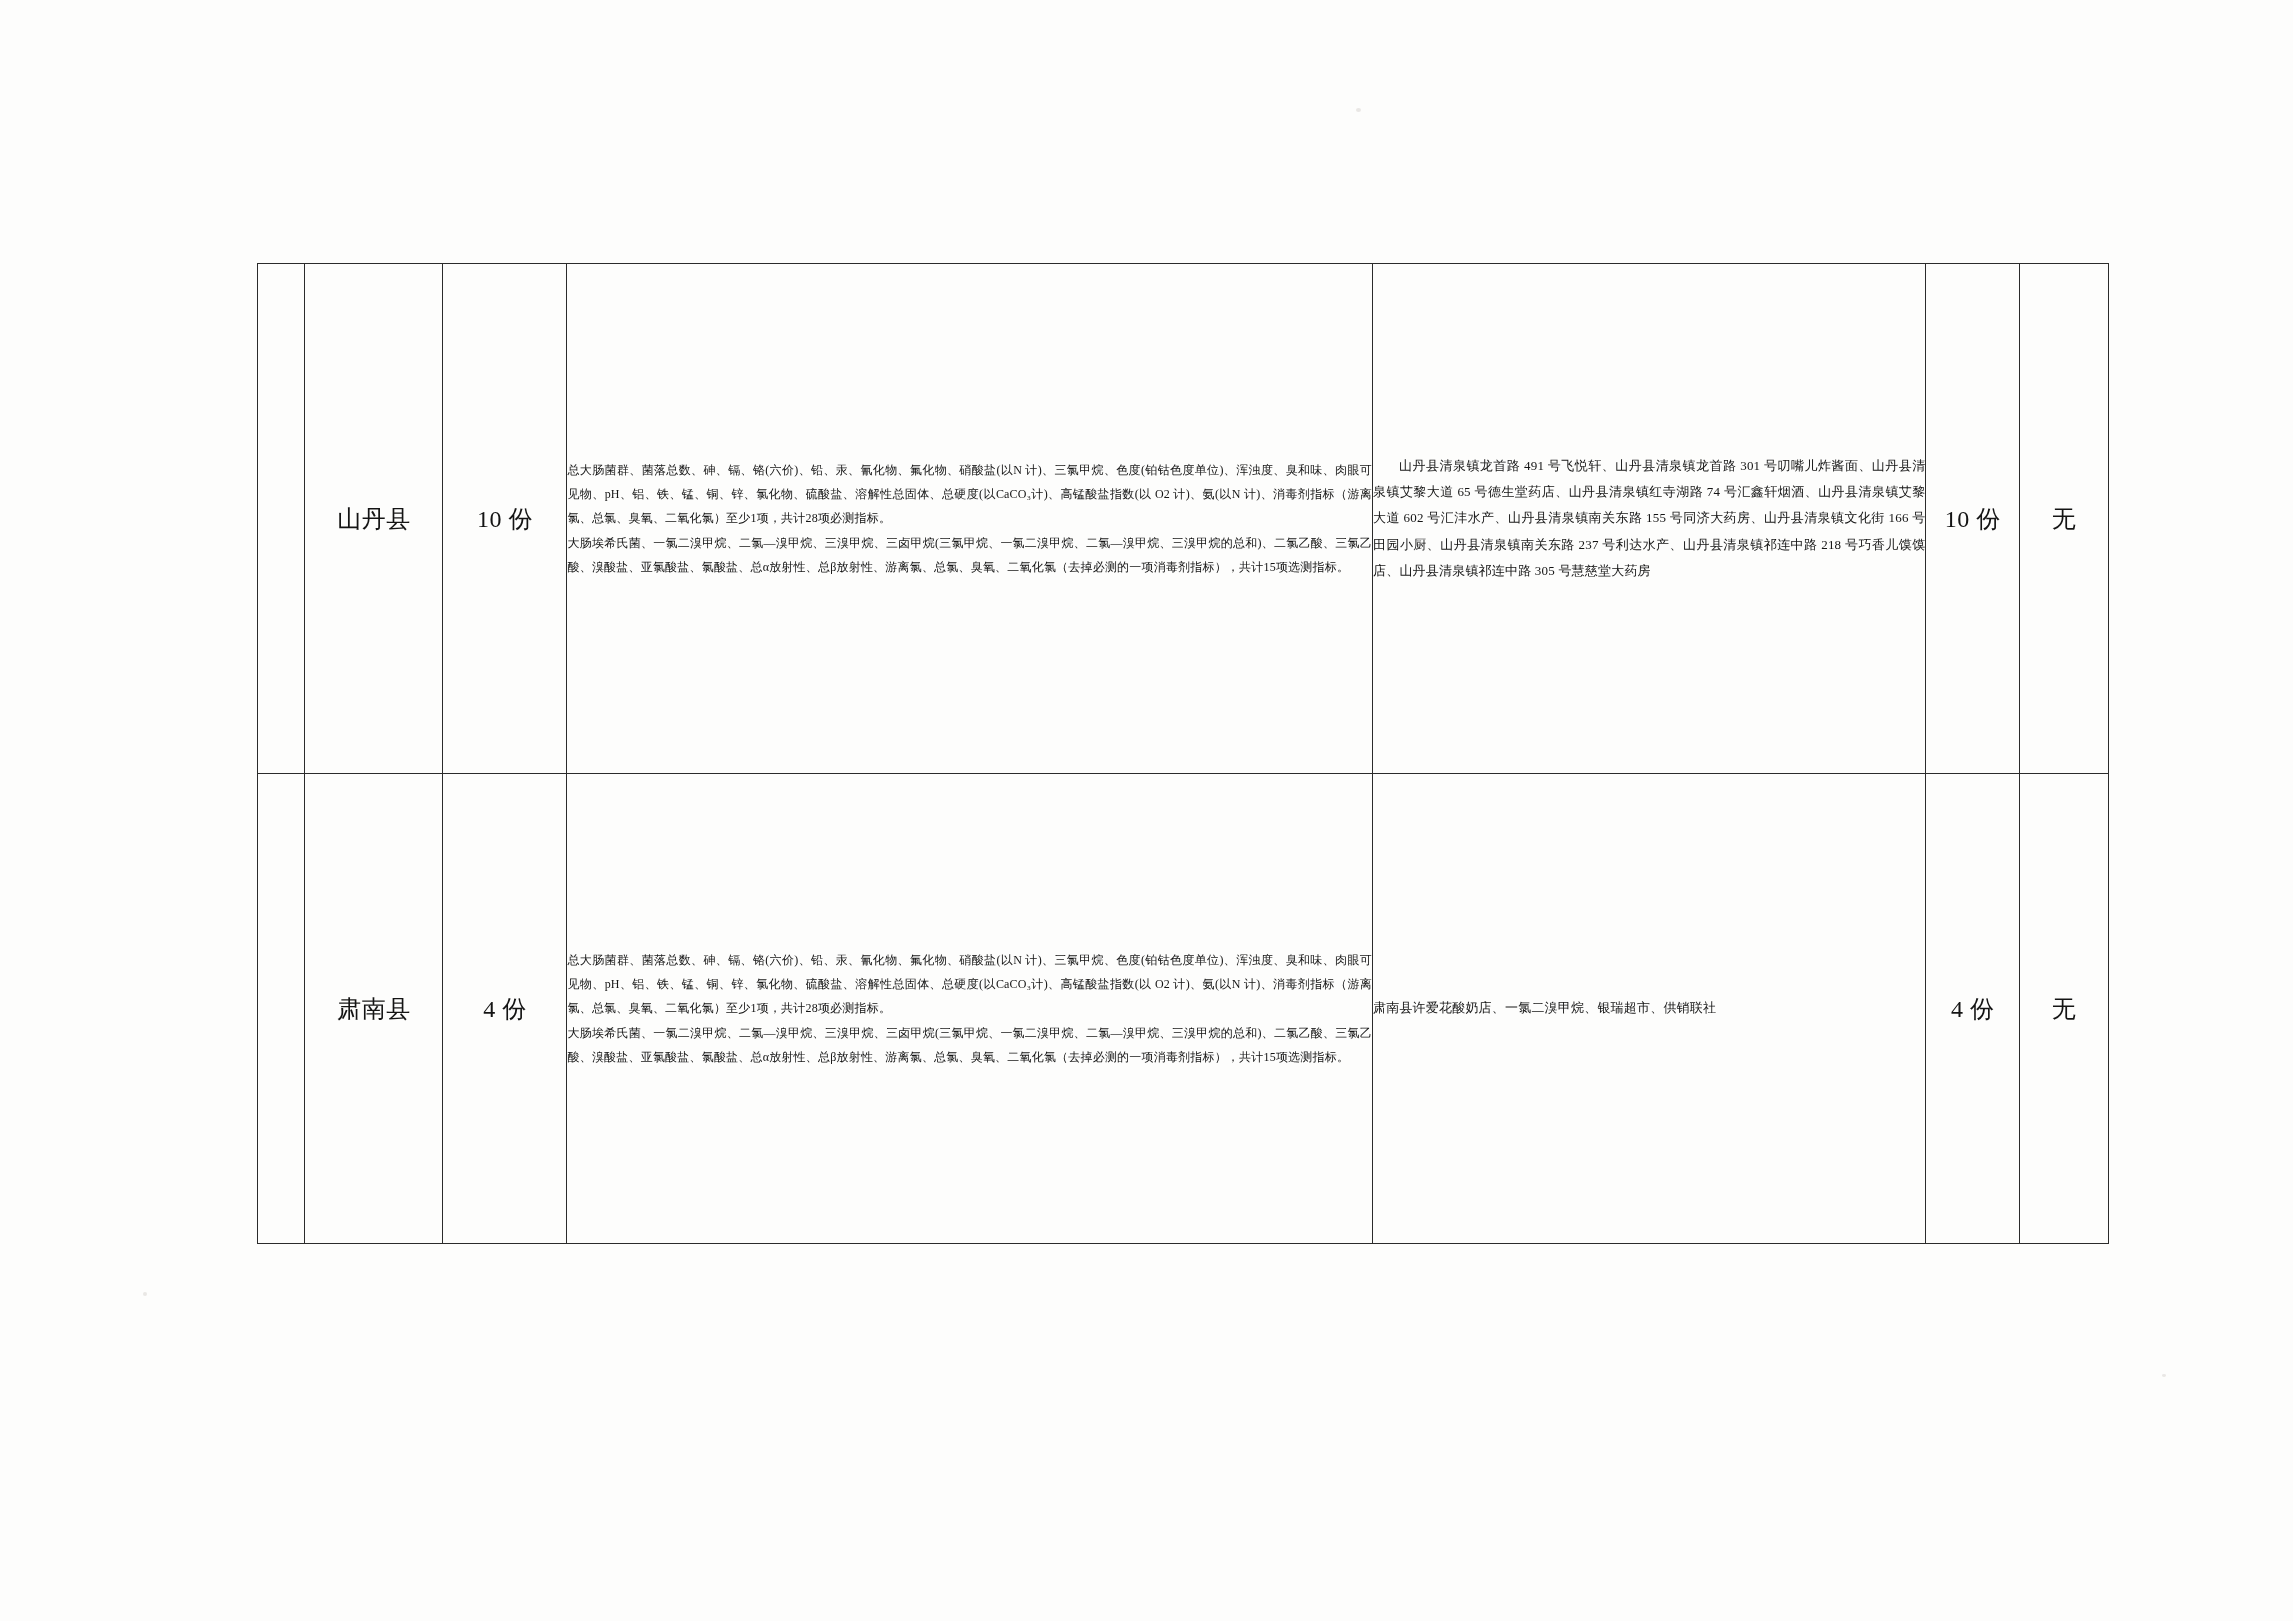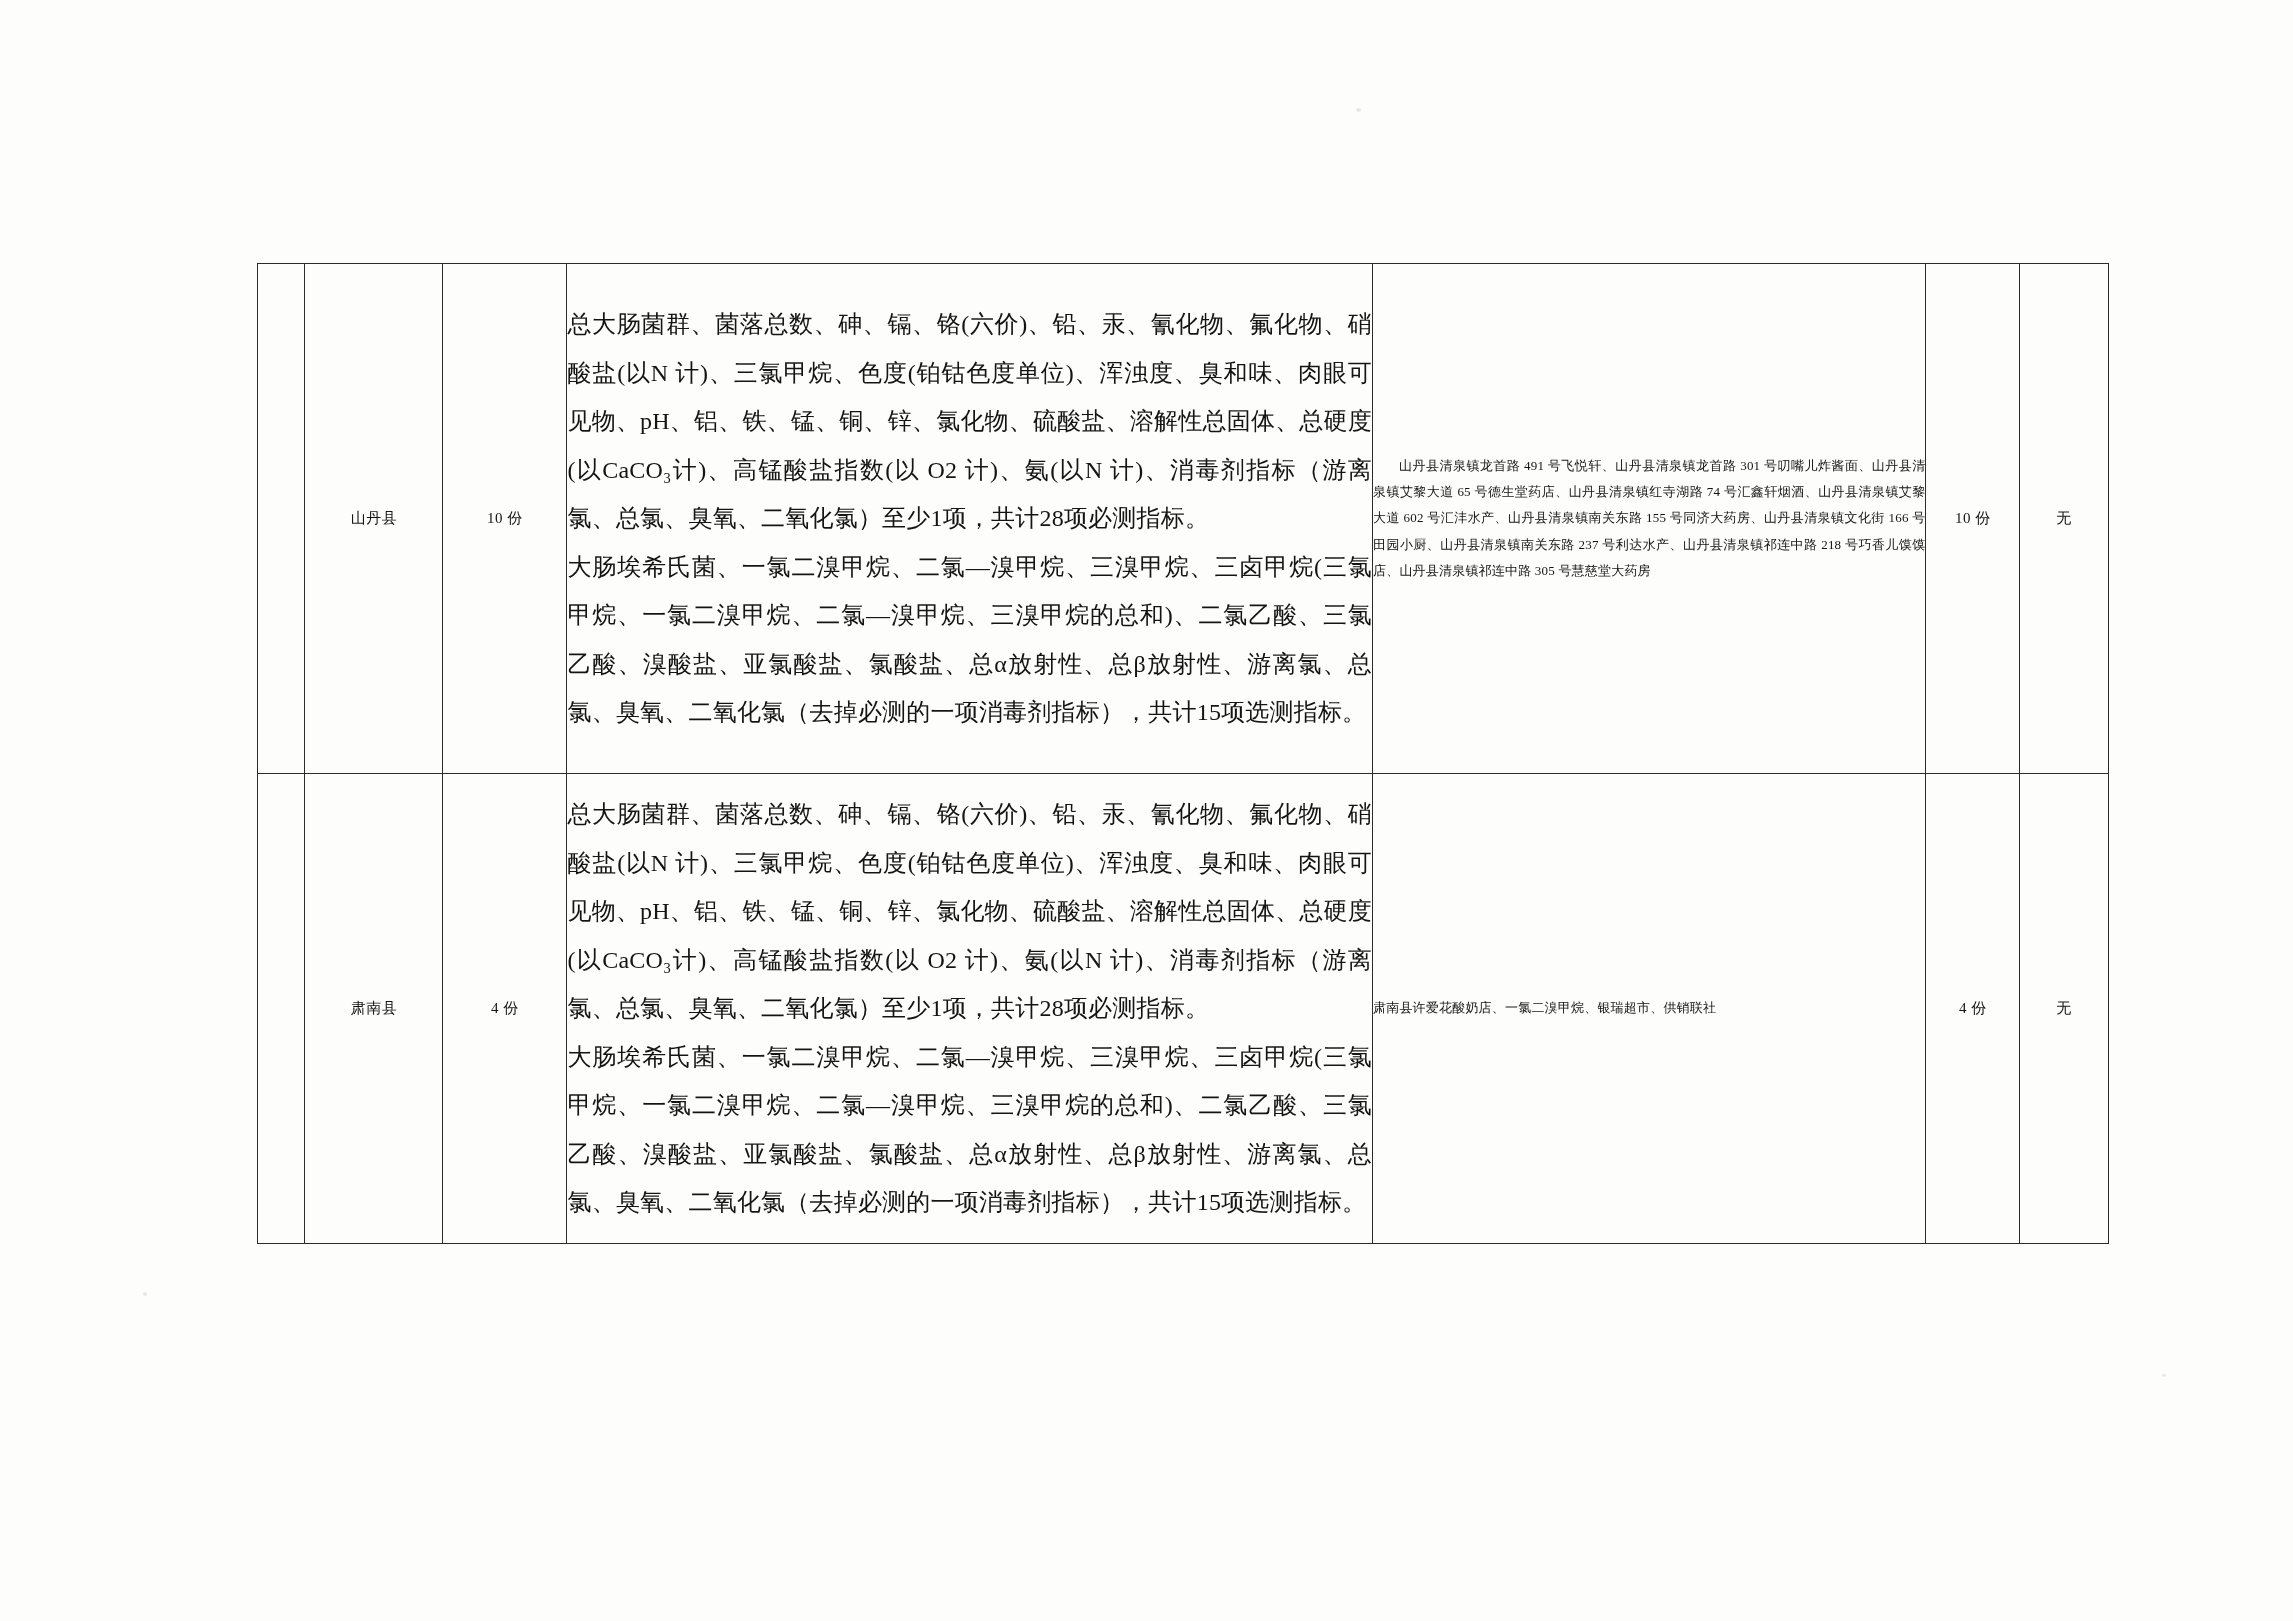--- a/index.html
+++ b/index.html
@@ -45,27 +45,27 @@
   .col-a { width: 47px; }
   .col-c { width: 137px; }
   .col-d { width: 123px; }
   .col-e { width: 799px; }
   .col-f { width: 549px; }
   .col-g { width: 93px; }
   .col-h { width: 88px; }
 
   .cell-center {
     text-align: center;
-    font-size: 15px;
+    font-size: 24px;
     letter-spacing: 0.5px;
     font-family: "Liberation Serif", "DejaVu Serif", serif;
   }
   .cell-body {
     padding: 27.4px 25.5px 29px 25.5px;
-    font-size: 24px;
+    font-size: 12px;
     line-height: 2.02;
     text-align: justify;
     text-justify: inter-ideograph;
     letter-spacing: 0.2px;
   }
   .cell-body p {
     margin: 0;
     text-indent: 0;
   }
   .cell-addr {

